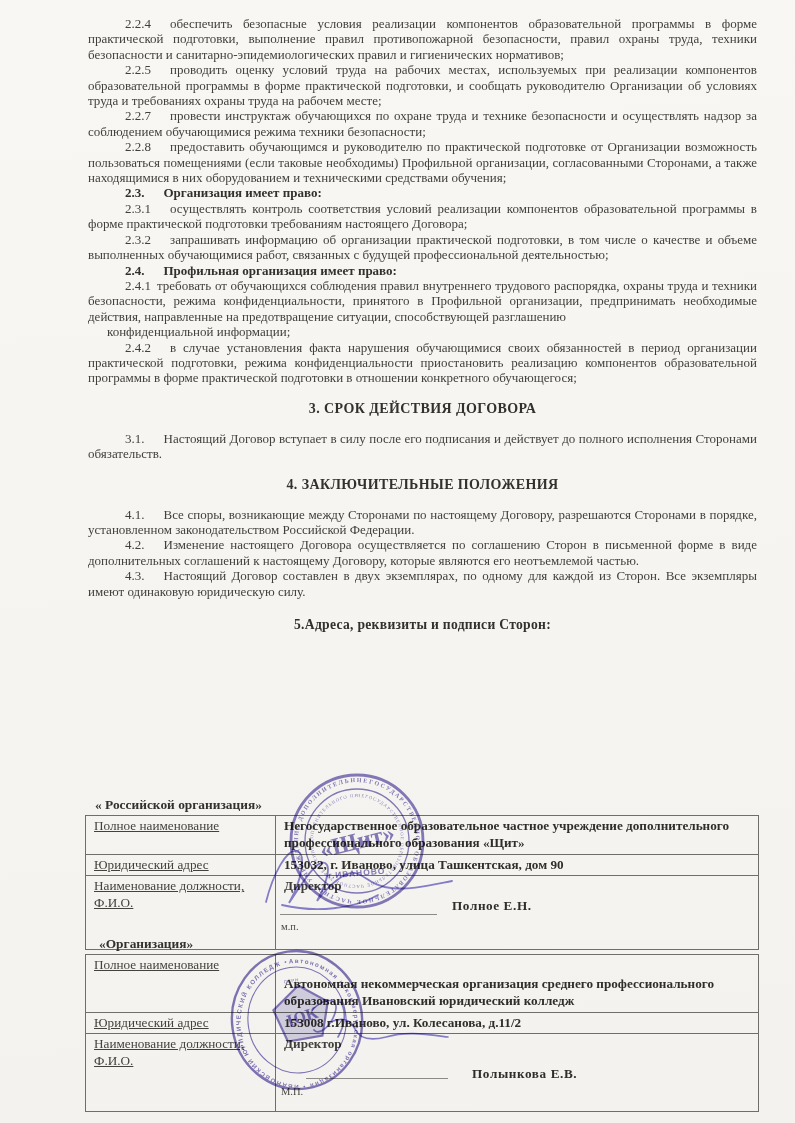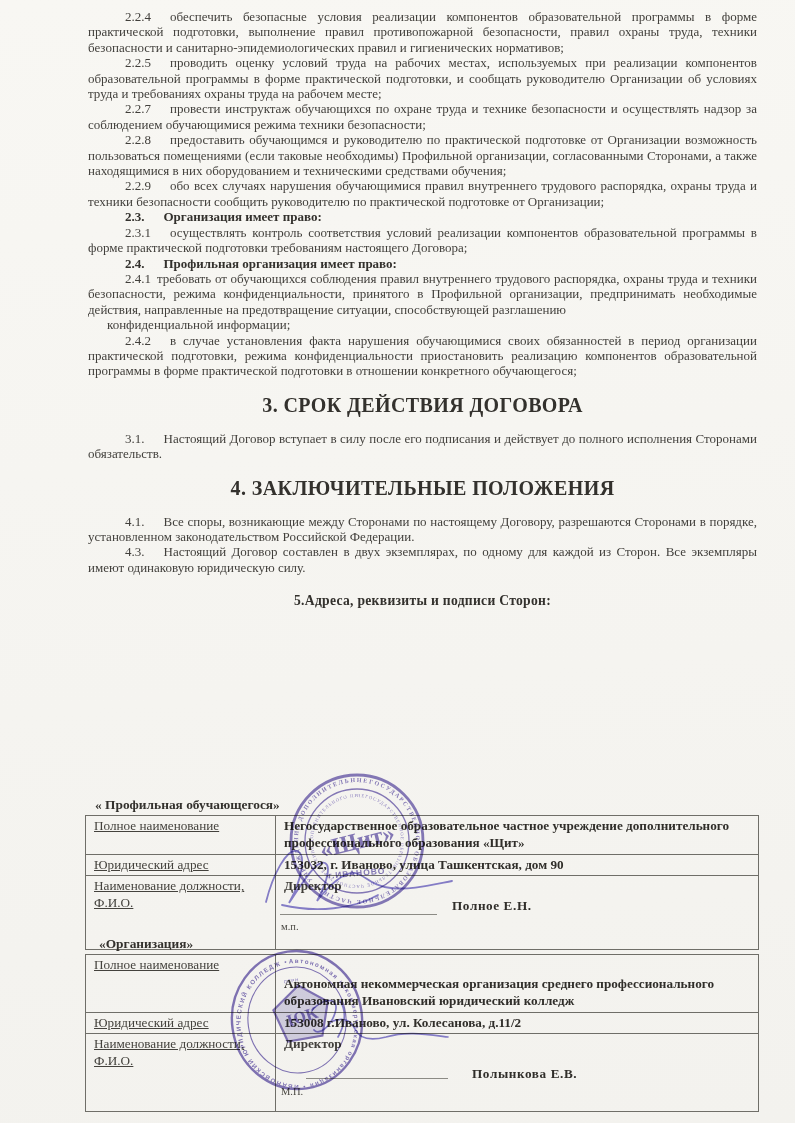--- a/index.html
+++ b/index.html
@@ -3,27 +3,27 @@
 <meta charset="utf-8">
 <style>
   html,body{margin:0;padding:0;background:#dededc;}
   .page{
     position:relative;width:795px;height:1123px;margin:0 auto;
     background:linear-gradient(175deg,#f8f7f3 0%,#f5f4f0 60%,#f3f2ee 100%);
     overflow:hidden;
     font-family:"Liberation Serif","DejaVu Serif",serif;
     color:#413f3b;
   }
-  .textcol{position:absolute;left:88px;top:9px;width:669px;}
+  .textcol{position:absolute;left:88px;top:16px;width:669px;}
   .clause{margin:0;font-size:13px;line-height:15.4px;text-align:justify;text-indent:37px;}
   .clause .num{margin-right:19px;white-space:nowrap;}
   .clause.tight .num{margin-right:6px;}
   .clause.bold{font-weight:bold;color:#33312d;}
   .clause.noindent{text-indent:0;}
-  .sec-title{font-size:20px;font-weight:bold;text-align:center;color:#33312d;
+  .sec-title{font-size:14px;font-weight:bold;text-align:center;color:#33312d;
     letter-spacing:.4px;margin:15px 0 14px;}
   .sec5-title{font-size:13.6px;font-weight:bold;text-align:center;color:#33312d;
     letter-spacing:.3px;margin:18px 0 0;}
   .party{position:absolute;left:85px;width:674px;}
   .party-caption{font-weight:bold;font-size:13.4px;color:#33312d;margin:0 0 2px 10px;}
   table.party-table{width:100%;border-collapse:collapse;table-layout:fixed;}
   table.party-table td{
     border:1px solid #6f6e68;vertical-align:top;
     padding:2px 8px 2px 8px;font-size:13.2px;line-height:16.8px;
   }
@@ -46,54 +46,55 @@
     <div>
   <p class="clause"><span class="num">2.2.4</span><span class="txt">обеспечить безопасные условия реализации компонентов образовательной программы в форме практической подготовки, выполнение правил противопожарной безопасности, правил охраны труда, техники безопасности и санитарно-эпидемиологических правил и гигиенических нормативов;</span></p>
 
   <p class="clause"><span class="num">2.2.5</span><span class="txt">проводить оценку условий труда на рабочих местах, используемых при реализации компонентов образовательной программы в форме практической подготовки, и сообщать руководителю Организации об условиях труда и требованиях охраны труда на рабочем месте;</span></p>
 
 
   <p class="clause"><span class="num">2.2.7</span><span class="txt">провести инструктаж обучающихся по охране труда и технике безопасности и осуществлять надзор за соблюдением обучающимися режима техники безопасности;</span></p>
 
   <p class="clause"><span class="num">2.2.8</span><span class="txt">предоставить обучающимся и руководителю по практической подготовке от Организации возможность пользоваться помещениями (если таковые необходимы) Профильной организации, согласованными Сторонами, а также находящимися в них оборудованием и техническими средствами обучения;</span></p>
 
-  <p class="clause"><span class="num">2.2.9</span><span class="txt">обо всех случаях нарушения обучающимися правил внутреннего трудового распорядка, охраны труда и техники безопасности сообщить руководителю по практической подготовке от Организации;</span></p>
 
   <p class="clause bold"><span class="num">2.3.</span><span class="txt">Организация имеет право:</span></p>
 
   <p class="clause"><span class="num">2.3.1</span><span class="txt">осуществлять контроль соответствия условий реализации компонентов образовательной программы в форме практической подготовки требованиям настоящего Договора;</span></p>
 
+  <p class="clause"><span class="num">2.3.2</span><span class="txt">запрашивать информацию об организации практической подготовки, в том числе о качестве и объеме выполненных обучающимися работ, связанных с будущей профессиональной деятельностью;</span></p>
 
   <p class="clause bold"><span class="num">2.4.</span><span class="txt">Профильная организация имеет право:</span></p>
 
   <p class="clause tight"><span class="num">2.4.1</span><span class="txt">требовать от обучающихся соблюдения правил внутреннего трудового распорядка, охраны труда и техники безопасности, режима конфиденциальности, принятого в Профильной организации, предпринимать необходимые действия, направленные на предотвращение ситуации, способствующей разглашению</span></p>
 
   <p class="clause noindent"><span class="num"></span><span class="txt">конфиденциальной информации;</span></p>
 
   <p class="clause"><span class="num">2.4.2</span><span class="txt">в случае установления факта нарушения обучающимися своих обязанностей в период организации практической подготовки, режима конфиденциальности приостановить реализацию компонентов образовательной программы в форме практической подготовки в отношении конкретного обучающегося;</span></p>
 </div>
 
     <h3 class="sec-title">3. СРОК ДЕЙСТВИЯ ДОГОВОРА</h3>
     <div>
   <p class="clause"><span class="num">3.1.</span><span class="txt">Настоящий Договор вступает в силу после его подписания и действует до полного исполнения Сторонами обязательств.</span></p>
 </div>
 
     <h3 class="sec-title">4. ЗАКЛЮЧИТЕЛЬНЫЕ ПОЛОЖЕНИЯ</h3>
     <div>
   <p class="clause"><span class="num">4.1.</span><span class="txt">Все споры, возникающие между Сторонами по настоящему Договору, разрешаются Сторонами в порядке, установленном законодательством Российской Федерации.</span></p>
 
+  <p class="clause"><span class="num">4.2.</span><span class="txt">Изменение настоящего Договора осуществляется по соглашению Сторон в письменной форме в виде дополнительных соглашений к настоящему Договору, которые являются его неотъемлемой частью.</span></p>
 
   <p class="clause"><span class="num">4.3.</span><span class="txt">Настоящий Договор составлен в двух экземплярах, по одному для каждой из Сторон. Все экземпляры имеют одинаковую юридическую силу.</span></p>
 </div>
 
     <h4 class="sec5-title">5.Адреса, реквизиты и подписи Сторон:</h4>
   </div>
 
   <div class="party" style="top:797px;">
-    <p class="party-caption">« Профильная обучающегося»</p>
+    <p class="party-caption">« Российской организация»</p>
     <table class="party-table">
       <tbody>
         <tr>
           <td class="label">Полное наименование</td>
           <td class="value">Негосударственное образовательное частное учреждение дополнительного профессионального образования «Щит»</td>
         </tr>
         <tr>
           <td class="label">Юридический адрес</td>
           <td class="value">153032, г. Иваново, улица Ташкентская, дом 90</td>
         </tr>

